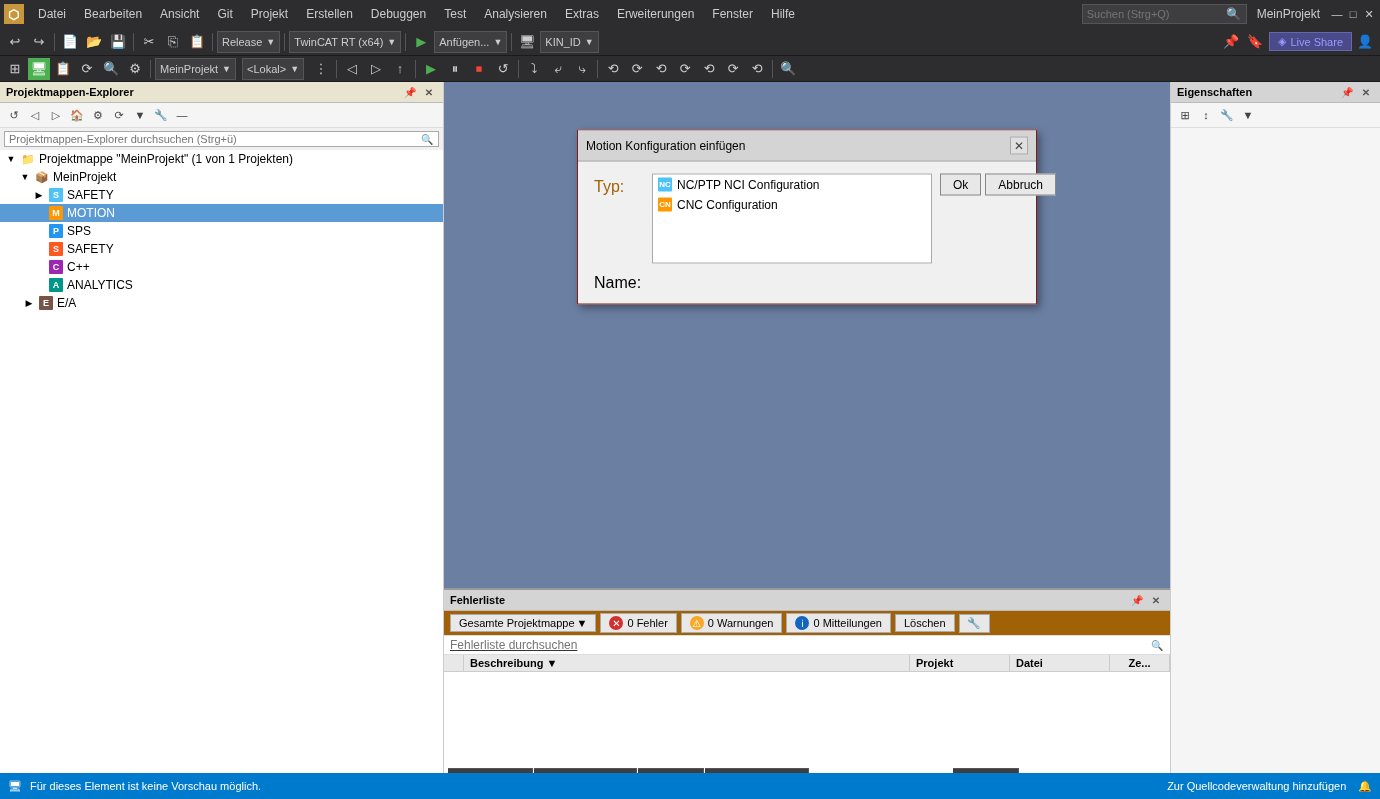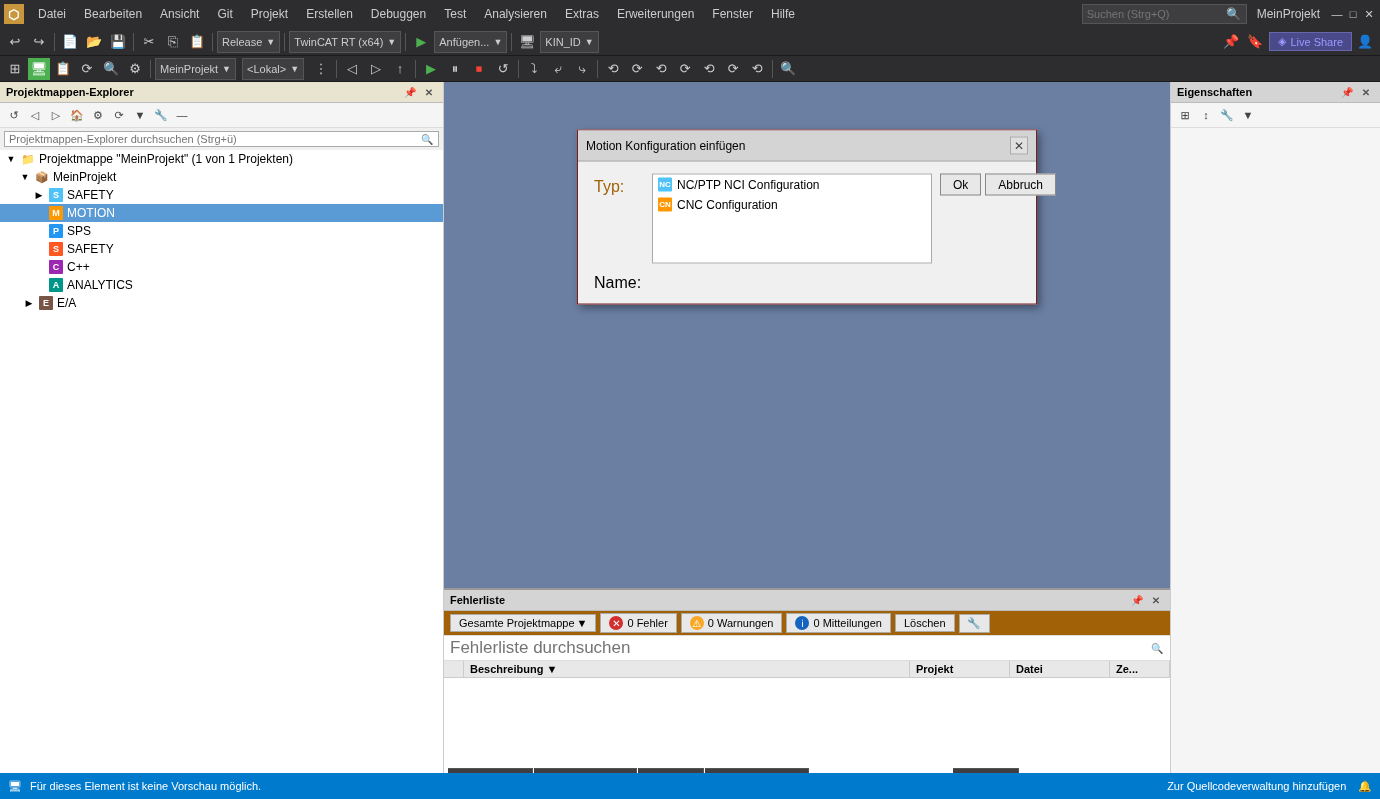--- a/index.html
+++ b/index.html
@@ -245,21 +245,21 @@
     .bottom-search {
       display: flex;
       align-items: center;
       background: #fff;
       border-bottom: 1px solid #ddd;
       padding: 2px 6px;
       font-size: 11px;
       color: #888;
     }
     .bottom-search input {
-      border: none; outline: none; font-size: 17px; color: #333; width: 100%; background: transparent;
+      border: none; outline: none; font-size: 12px; color: #333; width: 100%; background: transparent; text-decoration: underline;
     }
     .bottom-table {
       flex: 1;
       background: #fff;
     }
     .bottom-table-header {
       display: flex;
       background: #e8e8e8;
       border-bottom: 1px solid #ccc;
       font-size: 11px;
@@ -740,21 +740,21 @@
         </div>
         <div class="bottom-table">
           <div class="bottom-table-header">
             <div class="bt-col" style="width:20px;"></div>
             <div class="bt-col" style="flex:1;">
               <span>Beschreibung</span>
               <span> ▼</span>
             </div>
             <div class="bt-col" style="width:100px;">Projekt</div>
             <div class="bt-col" style="width:100px;">Datei</div>
-            <div class="bt-col" style="width:60px;">Ze...</div>
+            <div class="bt-col" style="width:60px;text-align:center;">Ze...</div>
           </div>
         </div>
       </div>
 
       <div style="background:#2d2d30; display:flex; align-items:flex-end; height:26px; padding:0 4px; flex-shrink:0;">
         <div class="b-tab">Git-Änderungen</div>
         <div class="b-tab">Projektmappen-Explorer</div>
         <div class="b-tab">Team Explorer</div>
         <div class="b-tab">Ergebnisse der Symbolsuche</div>
         <div class="b-tab">Ausnahmeeinstellungen</div>

